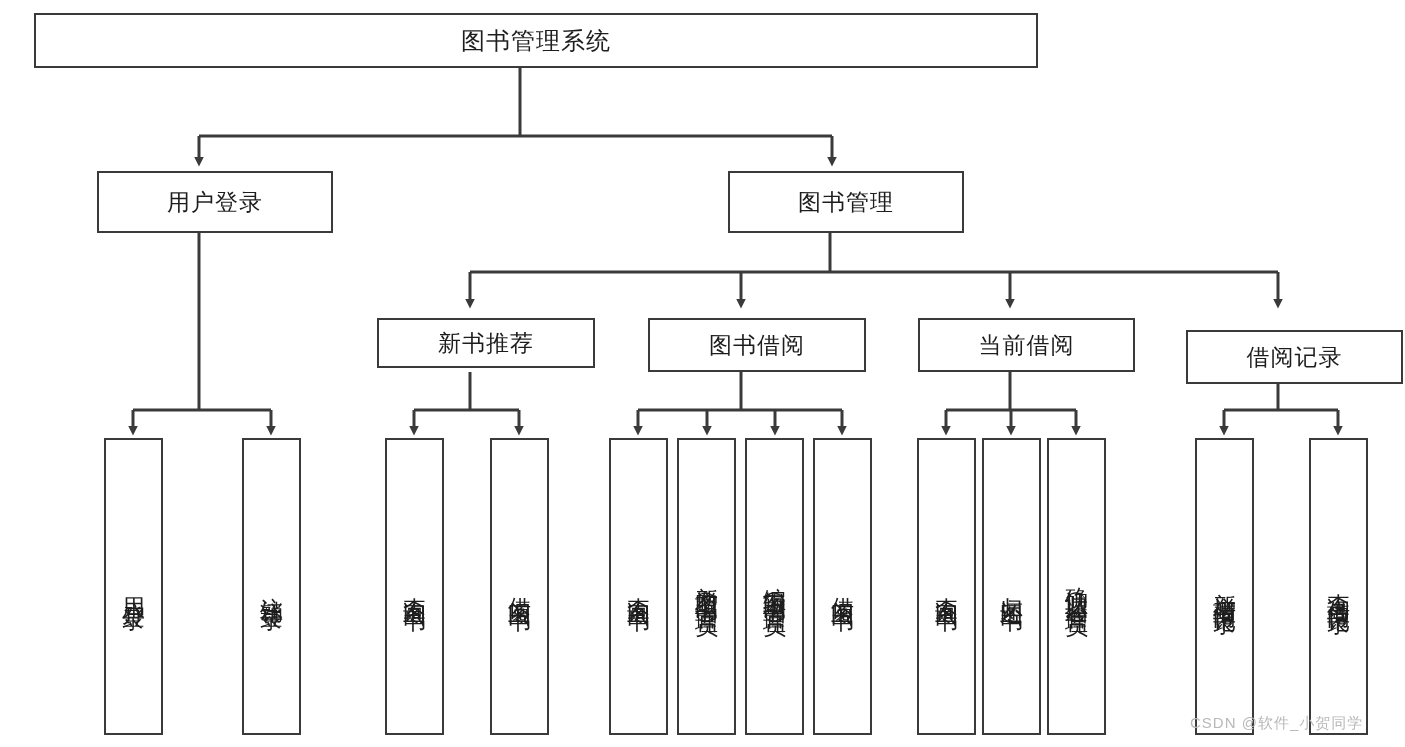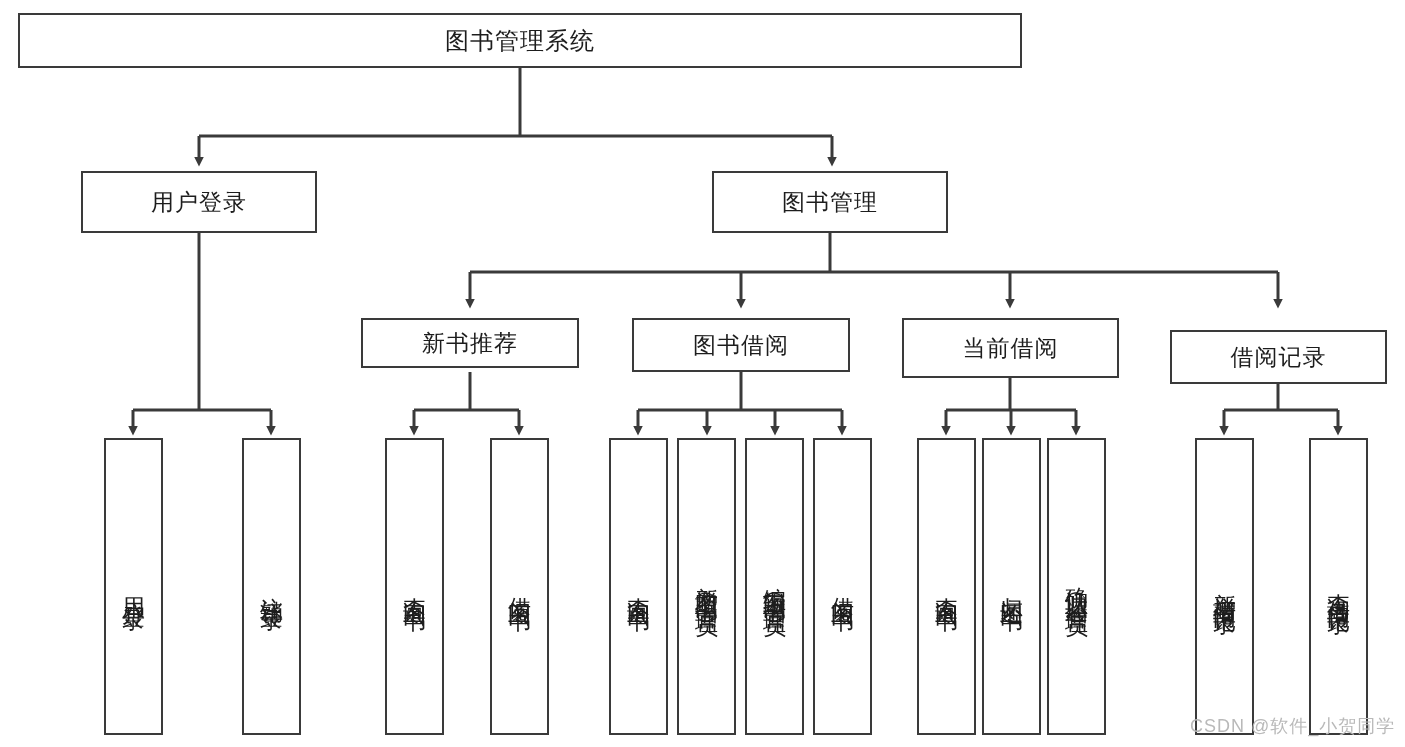--- a/index.html
+++ b/index.html
@@ -4,30 +4,30 @@
 <style>
   html,body{margin:0;padding:0;background:#ffffff;}
   body{width:1405px;height:747px;overflow:hidden;
        font-family:"Liberation Sans","DejaVu Sans",sans-serif;}
   #stage{position:relative;width:1405px;height:747px;background:#fff;}
   svg.wires{position:absolute;left:0;top:0;width:1405px;height:747px;}
 
   .node{position:absolute;box-sizing:border-box;background:#ffffff;
         border:2px solid #3a3a3a;display:flex;align-items:center;
         justify-content:center;color:#1d1d1d;}
-  .node.h{font-size:23px;letter-spacing:1px;}
+  .node.h{font-size:23px;letter-spacing:1px;margin-left:16px;}
   .node.v{writing-mode:vertical-rl;text-orientation:upright;
           font-size:23px;letter-spacing:4px;line-height:1;
           padding-top:6px;padding-bottom:6px;
           align-items:center;justify-content:center;}
   .node.v .lbl{writing-mode:vertical-rl;text-orientation:upright;
                letter-spacing:4px;display:block;}
   .node.root{font-size:24px;}
 
-  .watermark{position:absolute;color:#b9b9b9;font-size:18px;
+  .watermark{position:absolute;color:#b9b9b9;font-size:15px;
              letter-spacing:1px;white-space:nowrap;}
 </style>
 </head>
 <body>
 
 <div id="stage">
 
   <svg class="wires" viewBox="0 0 1405 747" xmlns="http://www.w3.org/2000/svg">
     <defs>
       <marker id="arw" markerWidth="12" markerHeight="12" refX="1.5" refY="5" orient="auto" markerUnits="userSpaceOnUse">
@@ -90,21 +90,21 @@
   <div class="node h" style="left:712px;top:171px;width:236px;height:62px;">
     <span class="lbl">图书管理</span>
   </div>
 
   <div class="node h" style="left:361px;top:318px;width:218px;height:50px;">
     <span class="lbl">新书推荐</span>
   </div>
   <div class="node h" style="left:632px;top:318px;width:218px;height:54px;text-align:center;">
     <span class="lbl">图书借阅</span>
   </div>
-  <div class="node h" style="left:902px;top:318px;width:217px;height:60px;">
+  <div class="node h" style="left:902px;top:318px;width:217px;height:54px;">
     <span class="lbl">当前借阅</span>
   </div>
   <div class="node h" style="left:1170px;top:330px;width:217px;height:54px;">
     <span class="lbl">借阅记录</span>
   </div>
 
   <div class="node v" style="left:104px;top:438px;width:59px;height:297px;">
     <span class="lbl">用户登录</span>
   </div>
   <div class="node v" style="left:242px;top:438px;width:59px;height:297px;">

